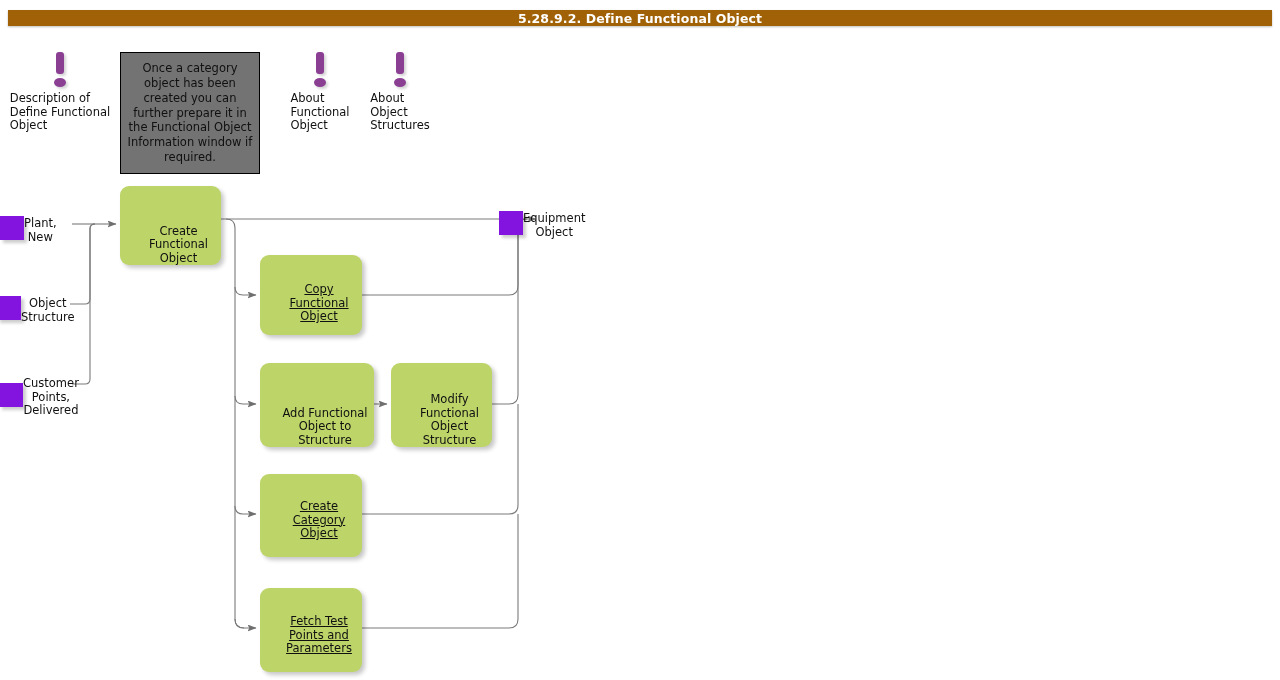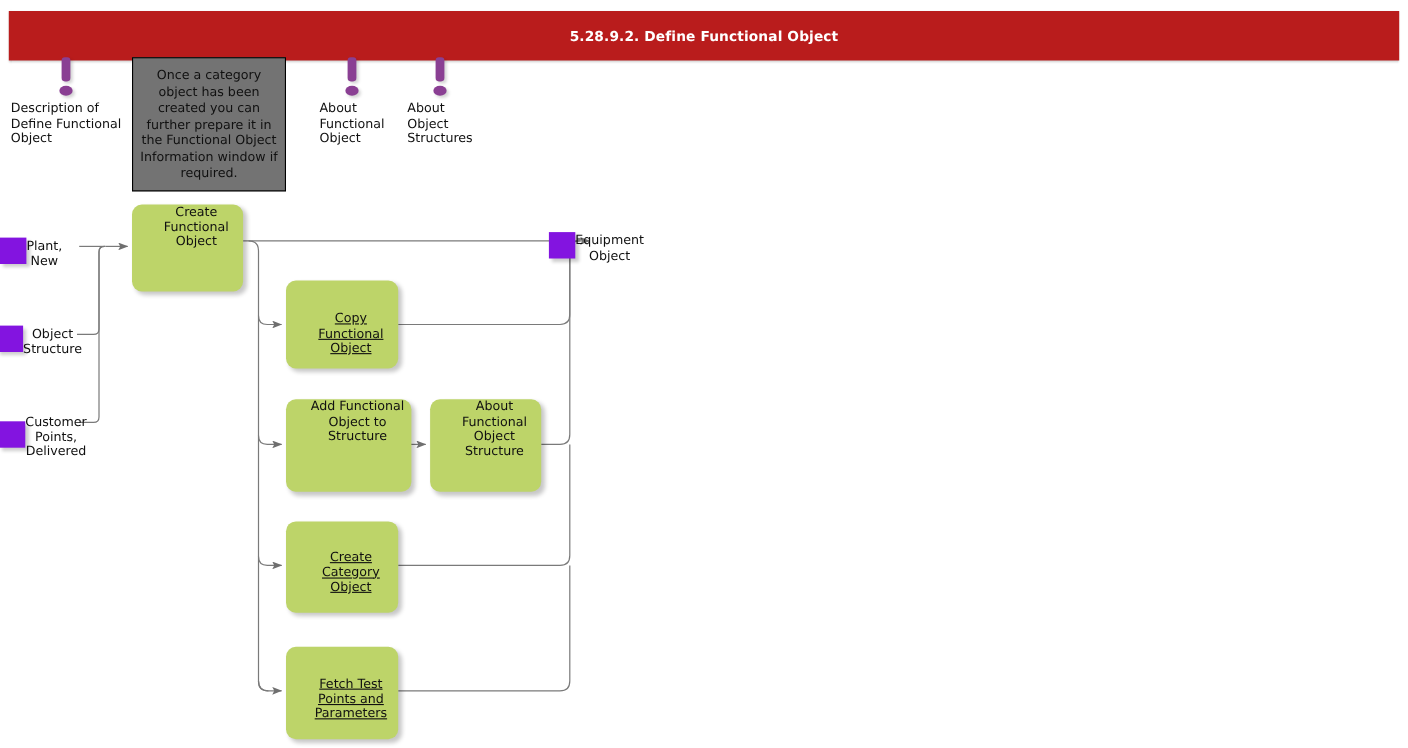--- a/index.html
+++ b/index.html
@@ -16,22 +16,22 @@
     font-family: "DejaVu Sans", "Liberation Sans", sans-serif;
     color: #1a1a1a;
   }
 
   
   #title-bar {
     position: absolute;
     left: 8px;
     top: 10px;
     width: 1264px;
-    height: 45px;
-    background: #b91c1c;
+    height: 16px;
+    background: #a16207;
     display: flex;
     align-items: center;
     justify-content: center;
     box-shadow: 0 1px 2px rgba(0,0,0,0.25);
   }
   #title-bar .title-text {
     color: #ffffff;
     font-size: 12.5px;
     font-weight: bold;
     letter-spacing: 0.1px;
@@ -48,21 +48,21 @@
     pointer-events: none;
   }
 
   
   .process-box {
     position: absolute;
     background: #bdd469;
     border-radius: 9px;
     box-shadow: 3px 3px 4px rgba(0,0,0,0.22);
     display: flex;
-    align-items: flex-start;
+    align-items: flex-end;
     justify-content: center;
     box-sizing: border-box;
     padding-left: 16px;
   }
   .process-box .process-label {
     font-size: 11.5px;
     line-height: 13.5px;
     text-align: center;
     color: #101010;
     padding: 0 5px;
@@ -273,21 +273,21 @@
 Object</span>
 </div>
 
 <div class="process-box" style="left:260px; top:363px; width:114px; height:84px;">
   <span class="process-label">Add Functional
 Object to
 Structure</span>
 </div>
 
 <div class="process-box" style="left:391px; top:363px; width:101px; height:84px;">
-  <span class="process-label">About
+  <span class="process-label">Modify
 Functional
 Object Structure</span>
 </div>
 
 <div class="process-box align-top" style="left:260px; top:474px; width:102px; height:83px; padding-top:26px;">
   <span class="process-label">Create Category
 Object</span>
 </div>
 
 <div class="process-box align-top" style="left:260px; top:588px; width:102px; height:84px; padding-top:27px;">

